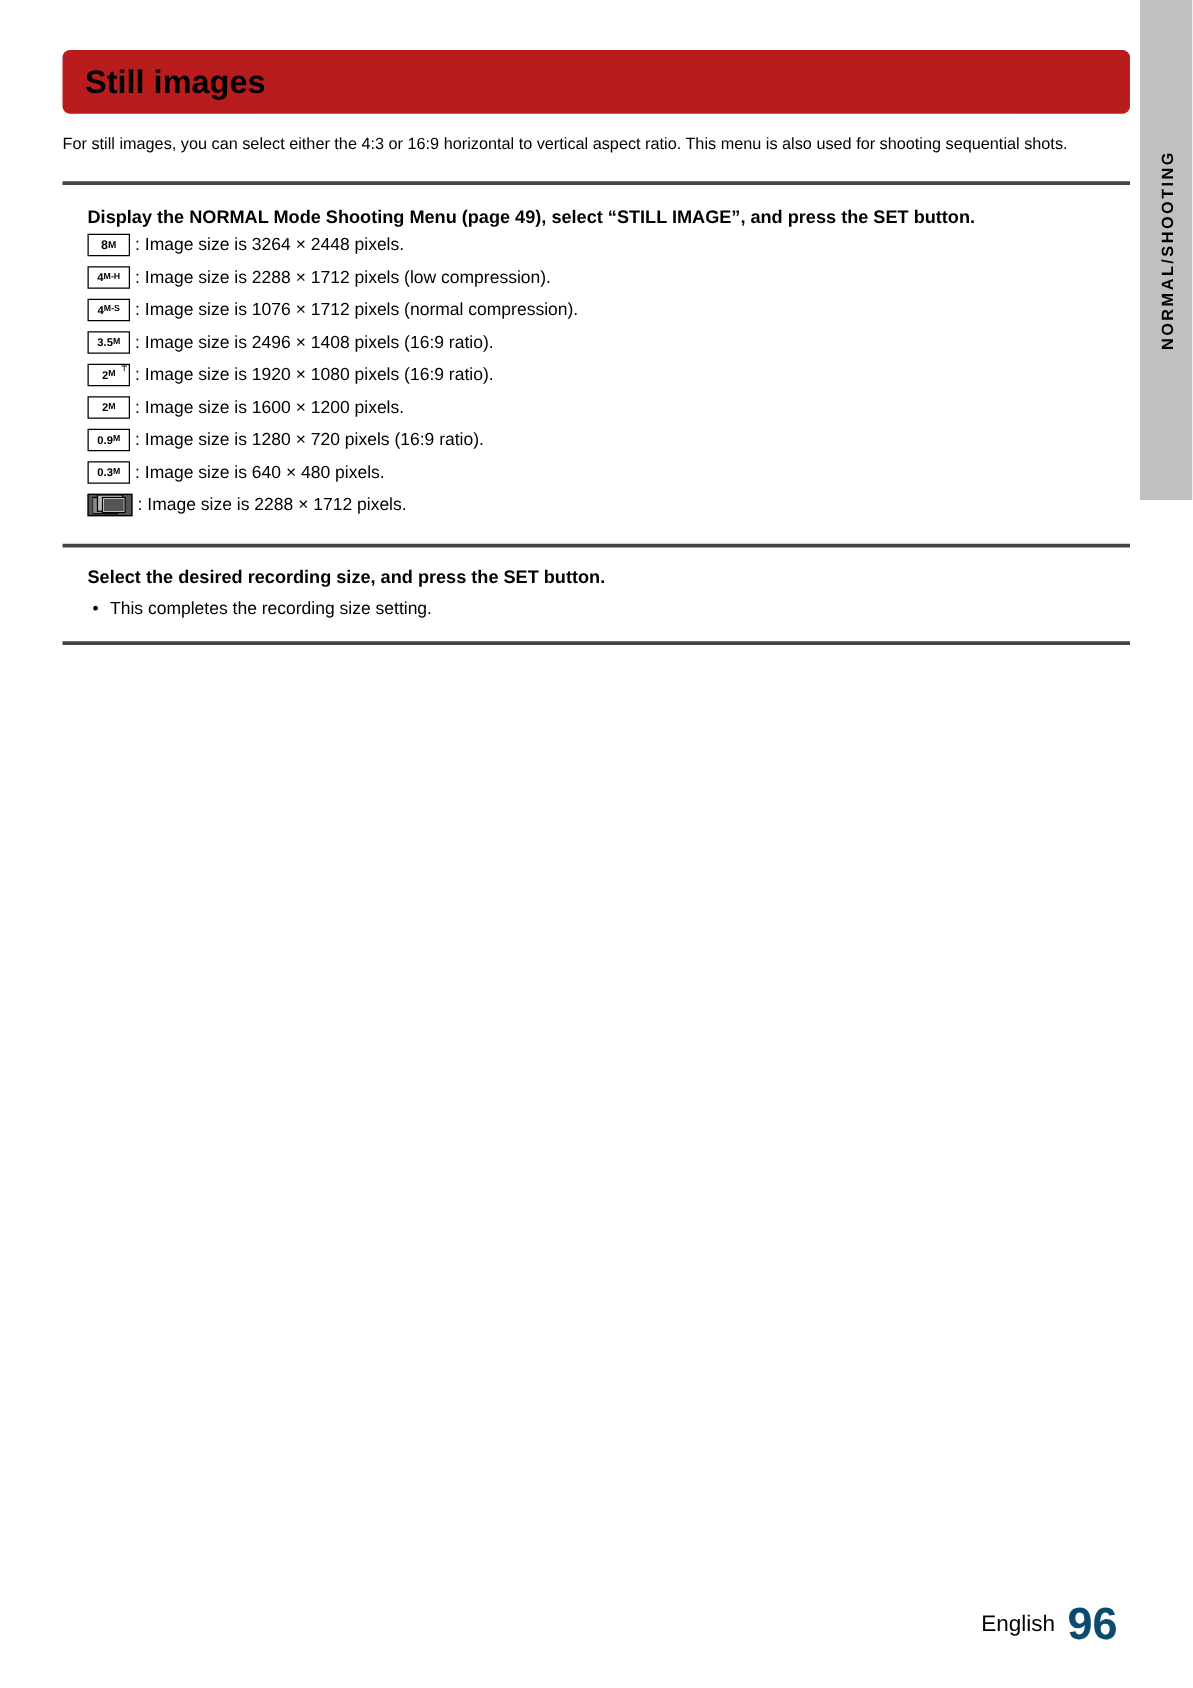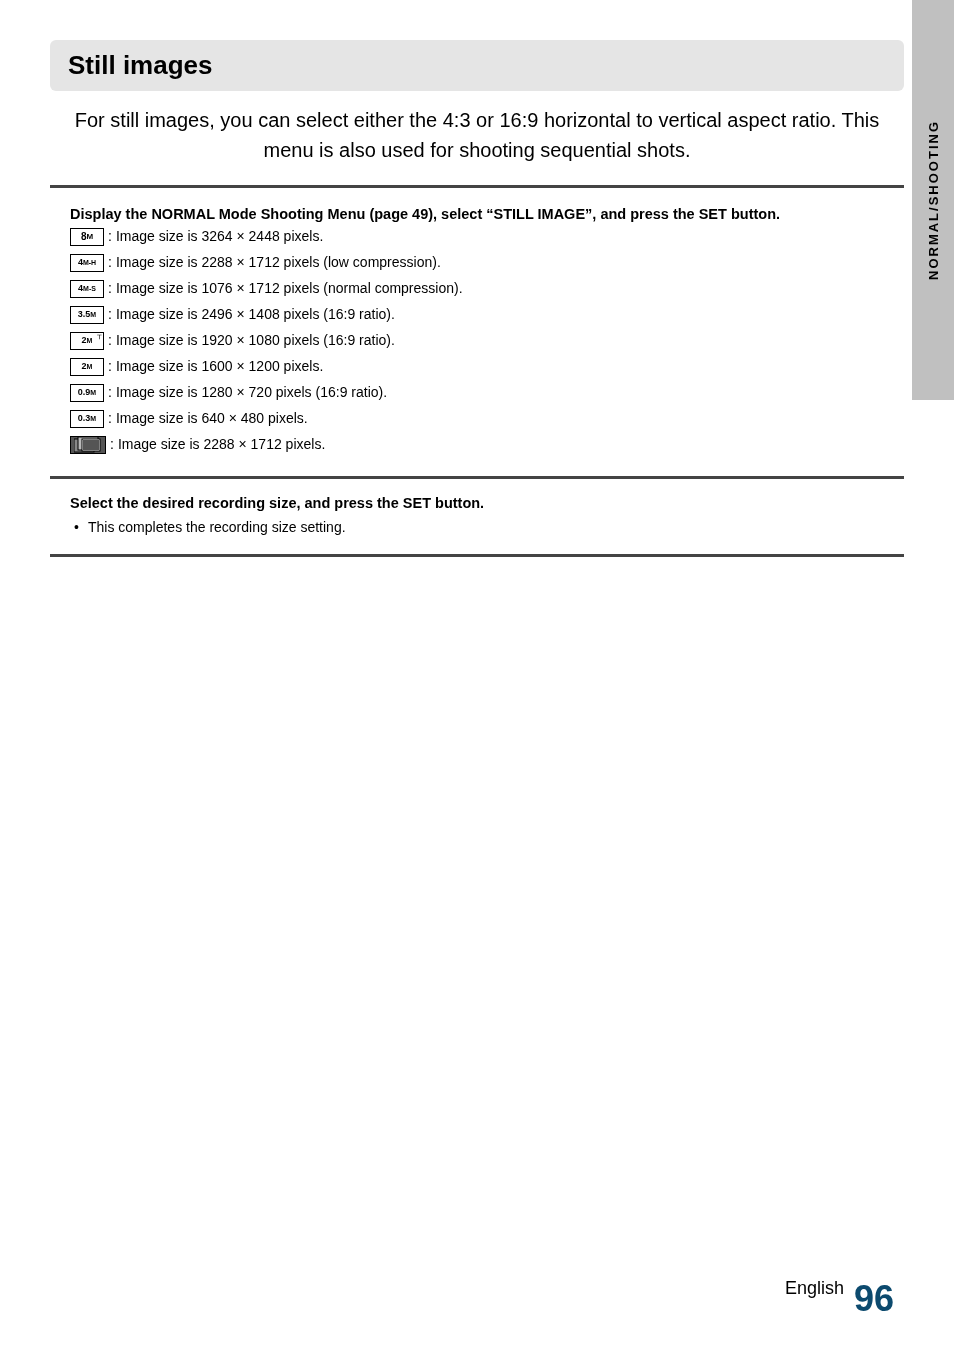--- a/index.html
+++ b/index.html
@@ -38,40 +38,39 @@
       writing-mode: vertical-rl;
       transform: rotate(180deg);
       font-size: 13px;
       font-weight: bold;
       letter-spacing: 2px;
       color: #000;
     }
 
     
     .title-box {
-      background: #e5e5e5;
+      background: #b91c1c;
       border-radius: 6px;
       padding: 10px 18px;
       margin-bottom: 14px;
       display: inline-block;
       width: 100%;
     }
 
     .title-box h1 {
       font-size: 26px;
       font-weight: bold;
       color: #000;
     }
 
     .intro-text {
-      font-size: 20px;
+      font-size: 13px;
       line-height: 1.5;
       margin-bottom: 20px;
       color: #000;
-      text-align: center;
     }
 
     
     .bordered-section {
       border-top: 3px solid #444;
       border-bottom: 3px solid #444;
       padding: 16px 20px;
       margin-bottom: 0;
     }
 
@@ -155,21 +154,21 @@
       position: absolute;
       left: 4px;
     }
 
     
     .page-footer {
       position: absolute;
       bottom: 30px;
       right: 60px;
       display: flex;
-      align-items: flex-start;
+      align-items: center;
       gap: 10px;
     }
 
     .footer-lang {
       font-size: 18px;
       color: #000;
     }
 
     .footer-page {
       font-size: 36px;

